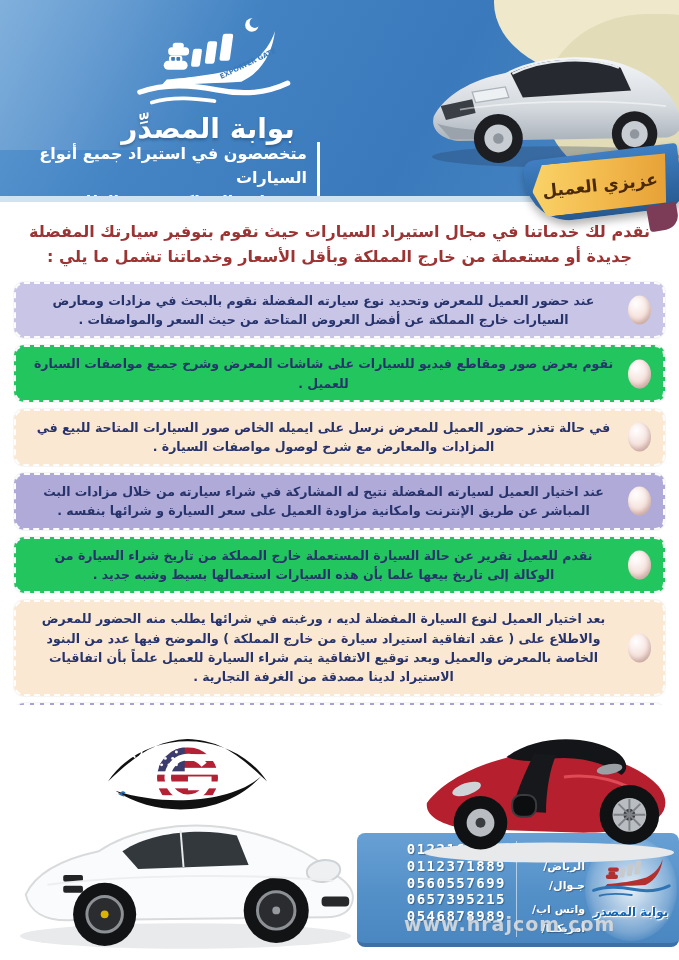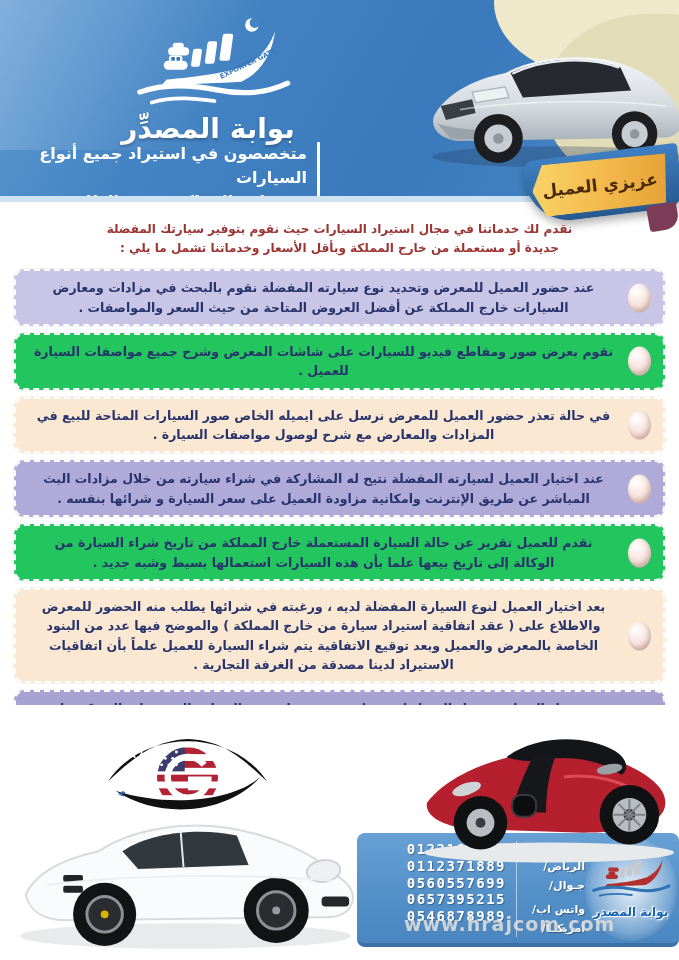--- a/index.html
+++ b/index.html
@@ -58,21 +58,21 @@
     background:linear-gradient(100deg,#fad469 0%,#f2b84b 55%,#e59f35 100%);
     clip-path:polygon(9% 0,100% 3%,97% 97%,9% 100%,0 50%);
     transform:rotate(-6deg);
     display:flex;align-items:center;justify-content:center;
   }
   .ribbon-text{font-size:17px;font-weight:bold;color:#4a2a08;direction:rtl;}
   
   .content{position:absolute;left:0;top:206px;width:679px;padding:10px 14px 0 14px;}
   .intro{
     direction:rtl;text-align:center;color:#9d3434;font-weight:bold;
-    font-size:12px;line-height:1.55;white-space:pre-line;margin:4px 6px 12px 6px;
+    font-size:16px;line-height:1.55;white-space:pre-line;margin:4px 6px 12px 6px;
   }
   .rows{display:flex;flex-direction:column;gap:7px;}
   .service-row{
     position:relative;direction:rtl;border-radius:10px;
     border:2px dashed rgba(255,255,255,.95);
     padding:7px 48px 7px 16px;
     color:#27336b;font-weight:bold;font-size:12.5px;line-height:1.55;
     text-align:center;white-space:pre-line;
     box-shadow:0 0 0 1px rgba(0,0,0,.04);
   }

